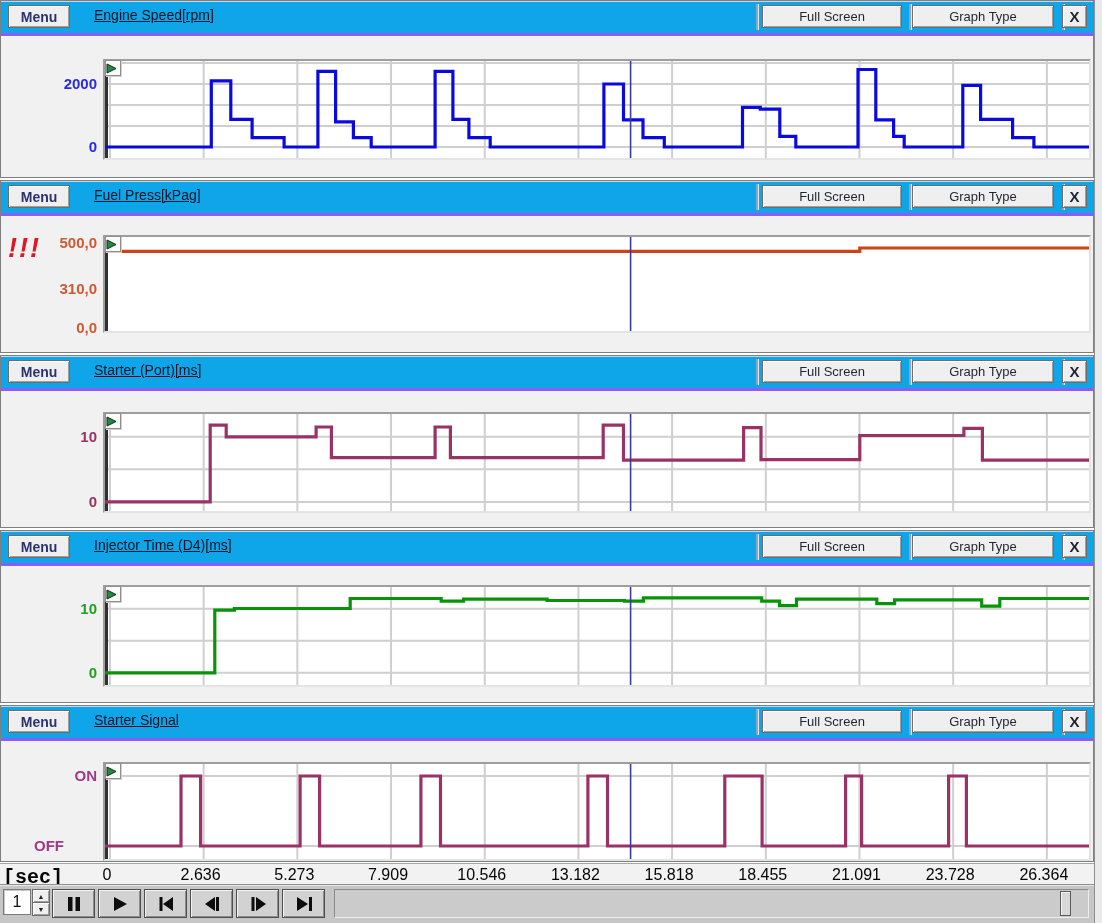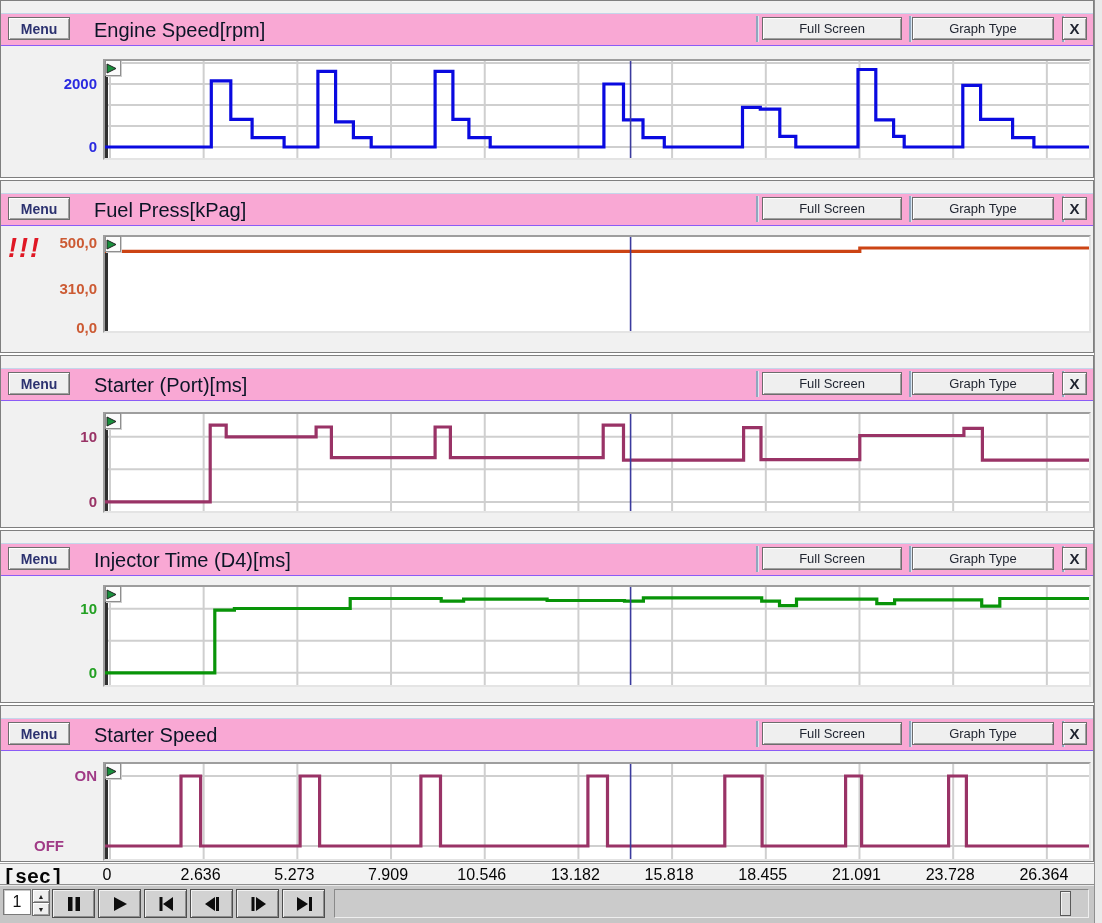--- a/index.html
+++ b/index.html
@@ -1,27 +1,27 @@
 <!DOCTYPE html>
 <html><head>
 <meta charset="utf-8">
 <style>
   html,body{margin:0;padding:0;background:#ffffff;}
   #app{position:relative;width:1102px;height:923px;background:#ffffff;overflow:hidden;
        font-family:"Liberation Sans",sans-serif;}
   .panel{position:absolute;left:0;width:1094px;background:#f1f1f1;border:1px solid #7f7f7f;
          box-sizing:border-box;}
-  .panel-header{position:absolute;top:12px;left:0;right:0;height:32px;background:#f9a8d4;
-                border-bottom:1px solid #8b5cf6;box-shadow:inset 0 1px 0 #c4d6ea;}
+  .panel-header{position:absolute;top:0;left:0;right:0;height:32px;background:#0ea5e9;
+                border-bottom:3px solid #8b5cf6;box-shadow:inset 0 1px 0 #c4d6ea;}
   .raised{background:#efefef;border:1px solid #6d6d6d;
           box-shadow:inset 1px 1px 0 #ffffff, inset -1px -1px 0 #a0a0a0;
           display:flex;align-items:center;justify-content:center;cursor:default;}
   .menu-btn{position:absolute;left:7px;top:4px;width:62px;height:23px;
             font-size:14px;color:#2c3270;font-weight:bold;}
-  .panel-title{position:absolute;left:93px;top:6px;font-size:20px;color:#0b1526;}
+  .panel-title{position:absolute;left:93px;top:6px;font-size:14px;color:#0b1526;text-decoration:underline;}
   .hdr-btn{position:absolute;top:4px;height:23px;font-size:13px;color:#1f2430;}
   .btn-fullscreen{right:191px;width:140px;}
   .btn-graphtype{right:39px;width:142px;}
   .btn-close{right:6px;width:25px;font-size:15px;font-weight:bold;}
   .hdiv{position:absolute;top:3px;height:26px;width:2px;background:#8fa6bd;
         box-shadow:1px 0 0 #dbe7f3;}
   .plot{position:absolute;left:102px;width:984px;background:#ffffff;
         border:2px solid;border-color:#9e9e9e #e4e4e4 #e4e4e4 #9e9e9e;}
   .plot svg{display:block;}
   .ylab{position:absolute;left:0;width:96px;text-align:right;font-size:15px;
@@ -193,21 +193,21 @@
             <line x1="525.581798483207" y1="0" x2="525.581798483207" y2="98" stroke="#3b3b9e" stroke-width="1.6"></line>
           </svg>
         </div>
         <div class="flag" style="left: 104px; top: 55px;"><svg width="12" height="12" viewBox="0 0 12 12">
             <polygon points="1,1 10,5.5 1,10" fill="#18903c" stroke="#222" stroke-width="1"></polygon>
           </svg></div>
       </div>
       <div class="panel" style="top: 705px; height: 157px;">
         <div class="panel-header">
           <button class="raised menu-btn">Menu</button>
-          <span class="panel-title">Starter Speed</span>
+          <span class="panel-title">Starter Signal</span>
           <div class="hdiv" style="left: 755px;"></div>
           <div class="hdiv" style="left: 908px;"></div>
           <div class="hdiv" style="left: 1061px;"></div>
           <button class="raised hdr-btn btn-fullscreen">Full Screen</button>
           <button class="raised hdr-btn btn-graphtype">Graph Type</button>
           <button class="raised hdr-btn btn-close">X</button>
         </div>
         <div class="ylab" style="top: 60.9713px; color: rgb(160, 58, 134);">ON</div>
         <div class="ylab" style="top: 130.979px; color: rgb(160, 58, 134); text-align: center;">OFF</div>
         <div class="plot" style="top: 56px; height: 95px;">

